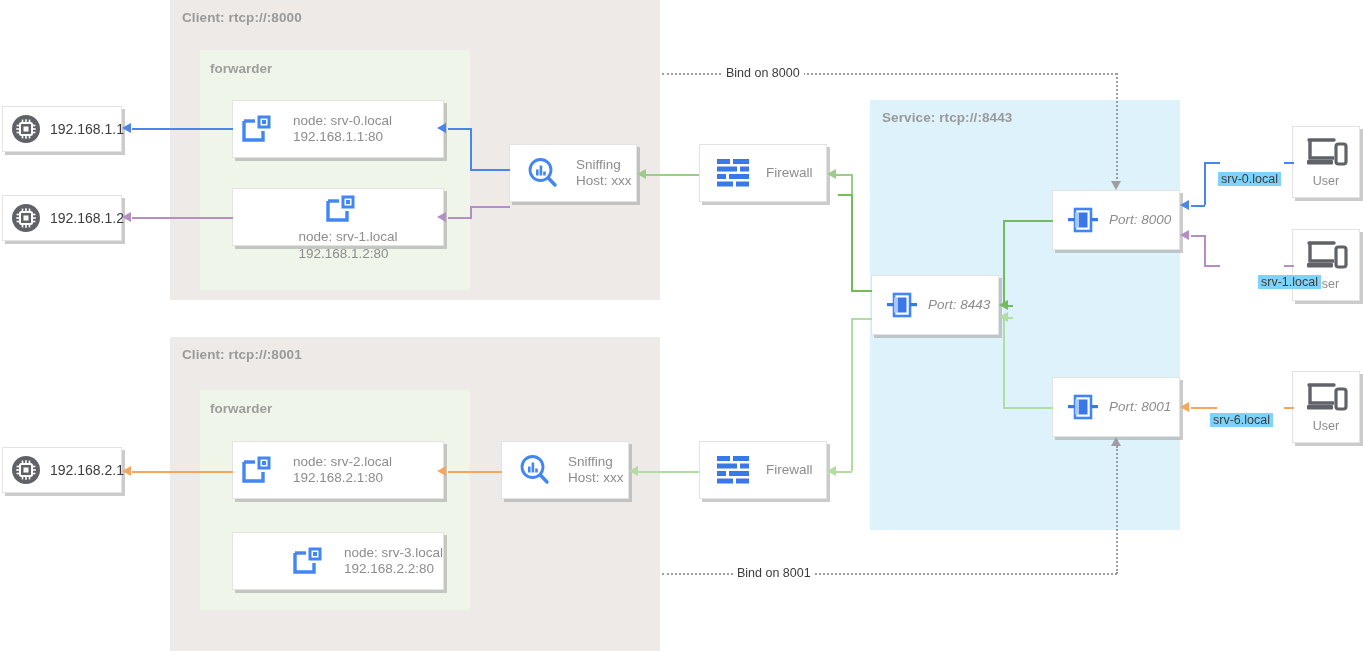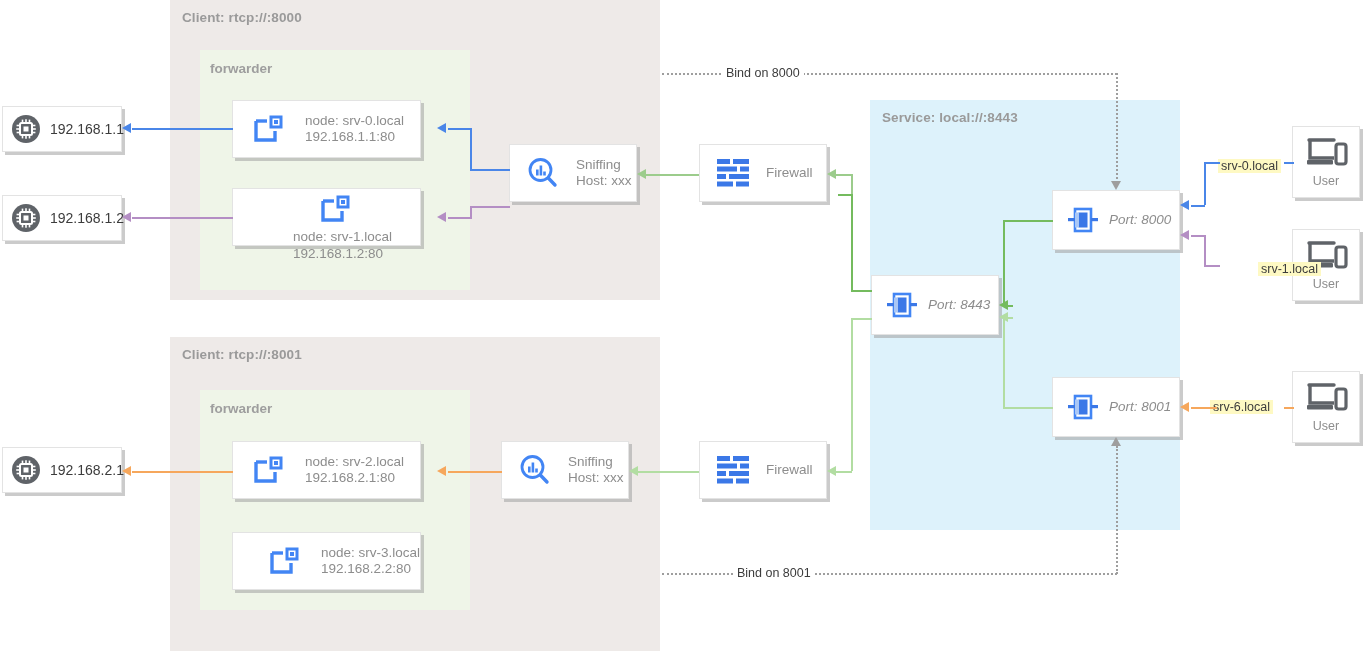--- a/index.html
+++ b/index.html
@@ -56,21 +56,21 @@
   }
   .card .txt {
     font-size: 13.5px;
     color: #8d8d8d;
     line-height: 16.5px;
     white-space: nowrap;
   }
   .card .txt.dark { color: #3c3c3c; font-size: 14px; }
 
   
-  .nodecard { width: 189px; height: 58px; padding-left: 14px; }
+  .nodecard { width: 212px; height: 58px; padding-left: 2px; }
   .nodecard .ico { width: 40px; height: 40px; }
   .nodecard .txt { margin-left: 18px; }
 
   .ipcard { width: 120px; height: 46px; padding-left: 8px; }
   .ipcard .ico { width: 30px; height: 30px; }
   .ipcard .txt { margin-left: 9px; }
 
   .toolcard { width: 128px; height: 58px; padding-left: 14px; }
   .toolcard .ico { width: 38px; height: 38px; }
   .toolcard .txt { margin-left: 14px; }
@@ -90,24 +90,25 @@
 
   
   .edge { position: absolute; }
   .h { height: 0; border-top-width: 2px; border-top-style: solid; }
   .v { width: 0; border-left-width: 2px; border-left-style: solid; }
 
   .lbl {
     position: absolute;
     font-size: 12.5px;
     color: #3c3c3c;
-    background: #fef9c3;
+    background: #7dd3fc;
     padding: 0 3px;
     white-space: nowrap;
     line-height: 14px;
+    margin-top: 13px;
   }
 
   .arrow { position: absolute; width: 0; height: 0; }
   .arrow.left  { border-top: 5px solid transparent; border-bottom: 5px solid transparent; border-right-width: 9px; border-right-style: solid; }
   .arrow.down  { border-left: 5px solid transparent; border-right: 5px solid transparent; border-top-width: 9px; border-top-style: solid; }
   .arrow.up    { border-left: 5px solid transparent; border-right: 5px solid transparent; border-bottom-width: 9px; border-bottom-style: solid; }
 
   .dotted-h { position: absolute; height: 0; border-top: 2px dotted #9e9e9e; }
   .dotted-v { position: absolute; width: 0; border-left: 2px dotted #9e9e9e; }
   .dotlbl {
@@ -339,21 +340,21 @@
             <rect x="14" y="17" width="20" height="5"></rect>
           <rect x="2" y="24.5" width="16" height="5"></rect>
             <rect x="21" y="24.5" width="13" height="5"></rect>
         </g>
       </svg>
     </span>
     <span class="txt">Firewall</span>
   </div>
 
   <div class="group service" style="left:870px; top:100px; width:310px; height:430px;">
-    <div class="group-title">Service: local://:8443</div>
+    <div class="group-title">Service: rtcp://:8443</div>
   </div>
 
   <div class="card portcard" style="left:1052px; top:190px;">
     <span class="ico">
       <svg width="34" height="30" viewBox="0 0 34 30">
         <rect x="9" y="4" width="16" height="22" fill="none" stroke="#4285f4" stroke-width="2.6"></rect>
         <rect x="12.5" y="7.5" width="9" height="15" fill="#3b78e7"></rect>
         <rect x="9" y="7.5" width="4" height="15" fill="#a9c7f6"></rect>
         <rect x="2" y="13" width="7" height="3.2" fill="#3b78e7"></rect>
         <rect x="25" y="13" width="7" height="3.2" fill="#3b78e7"></rect>

